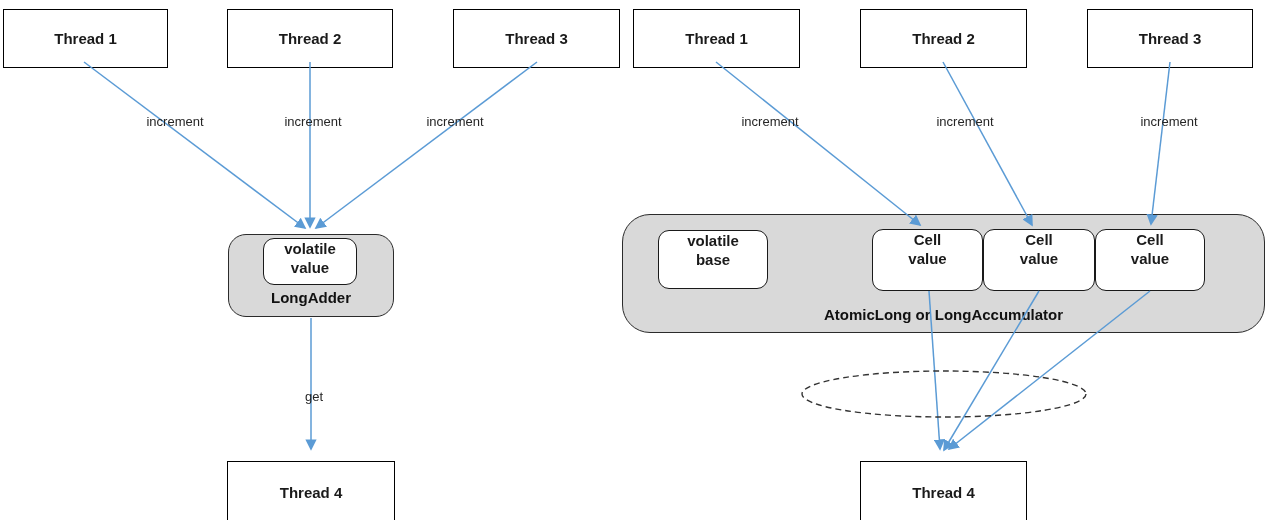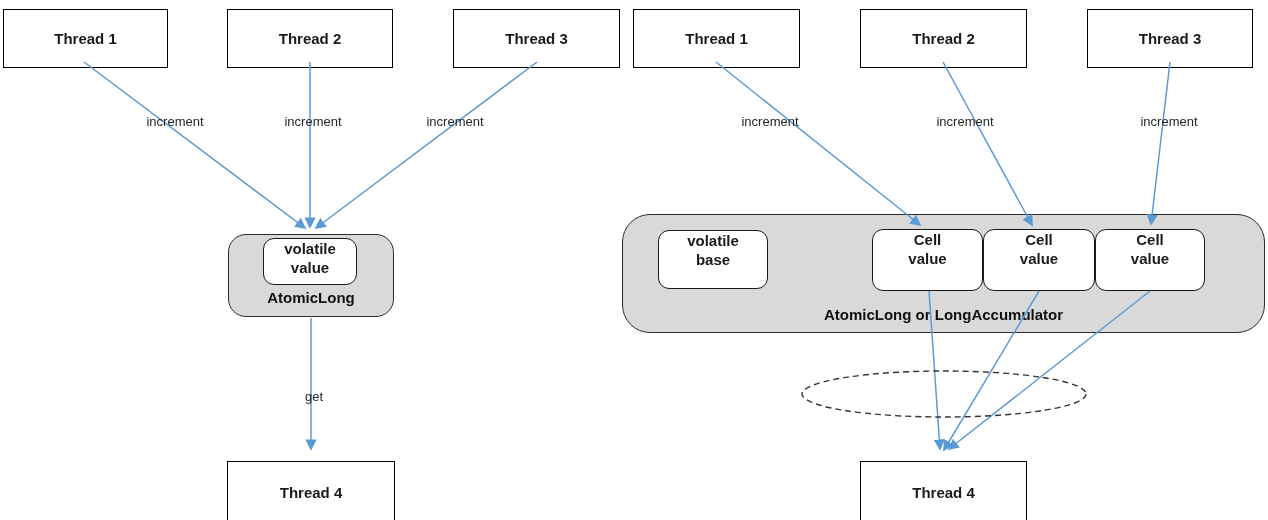--- a/index.html
+++ b/index.html
@@ -94,21 +94,21 @@
   </div>
   <div class="thread-box abs" style="left:453px; top:3px; width:167px; height:59px;">
     <span>Thread 3</span>
   </div>
 
   <div class="container-gray small abs" style="left:228px; top:234px; width:166px; height:83px;"></div>
   <div class="inner-white abs" style="left:263px; top:238px; width:94px; height:47px;">
     <span>volatile</span>
     <span>value</span>
   </div>
-  <div class="container-label" style="left:228px; top:289px; width:166px;">AtomicLong</div>
+  <div class="container-label" style="left:228px; top:289px; width:166px;">LongAdder</div>
 
   <div class="thread-box abs" style="left:227px; top:455px; width:168px; height:63px;">
     <span>Thread 4</span>
   </div>
 
   <span class="edge-label" style="left:175px; top:114px;">increment</span>
   <span class="edge-label" style="left:313px; top:114px;">increment</span>
   <span class="edge-label" style="left:455px; top:114px;">increment</span>
   <span class="edge-label" style="left:314px; top:389px;">get</span>
 

